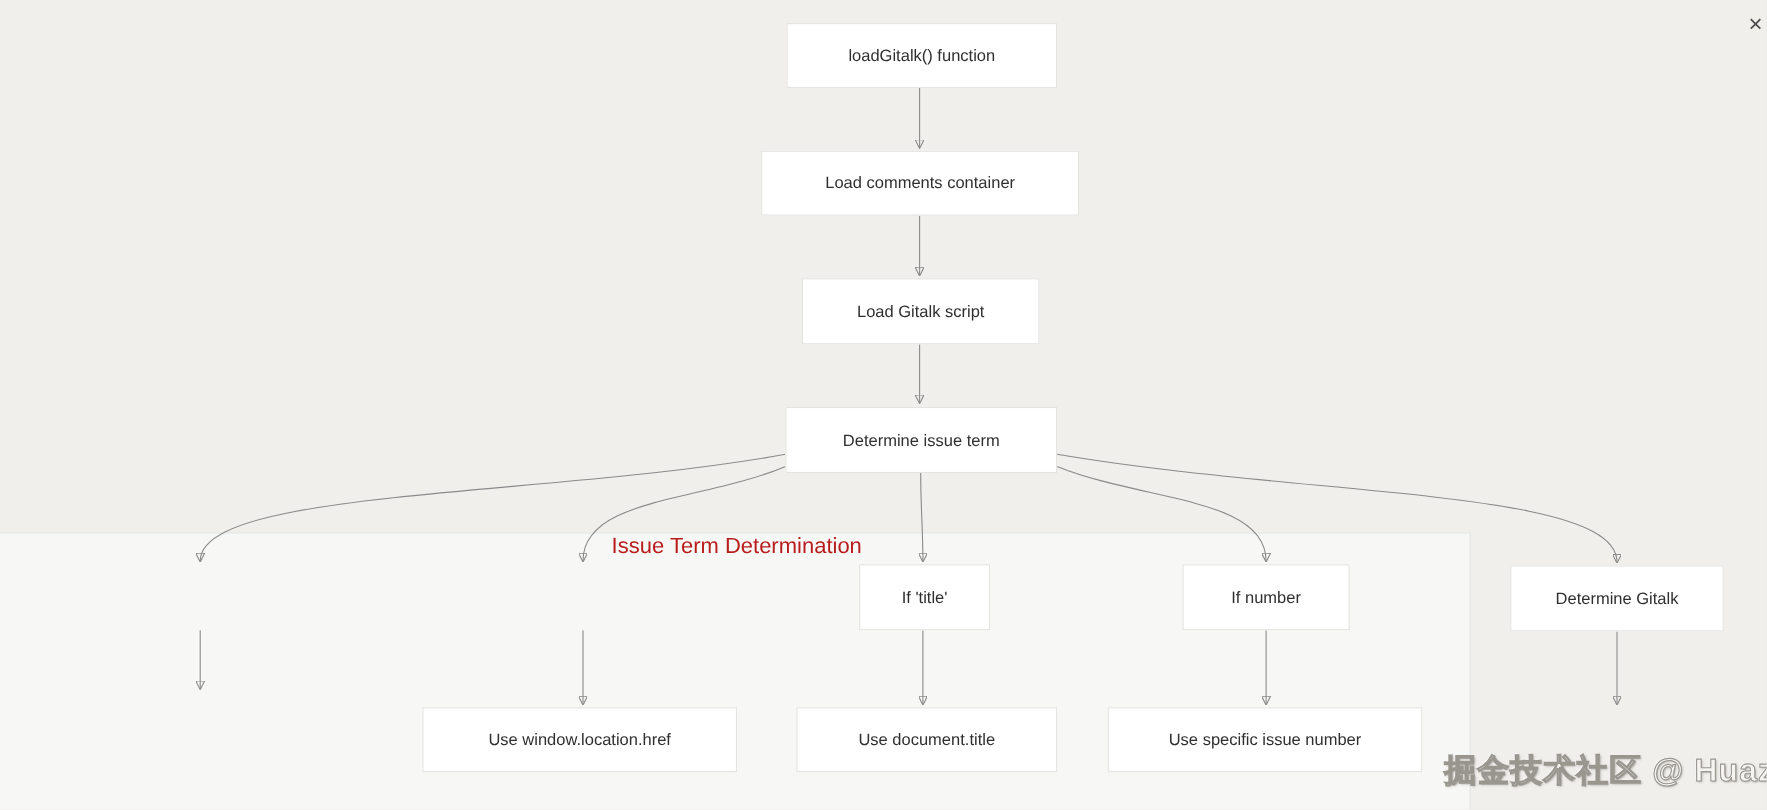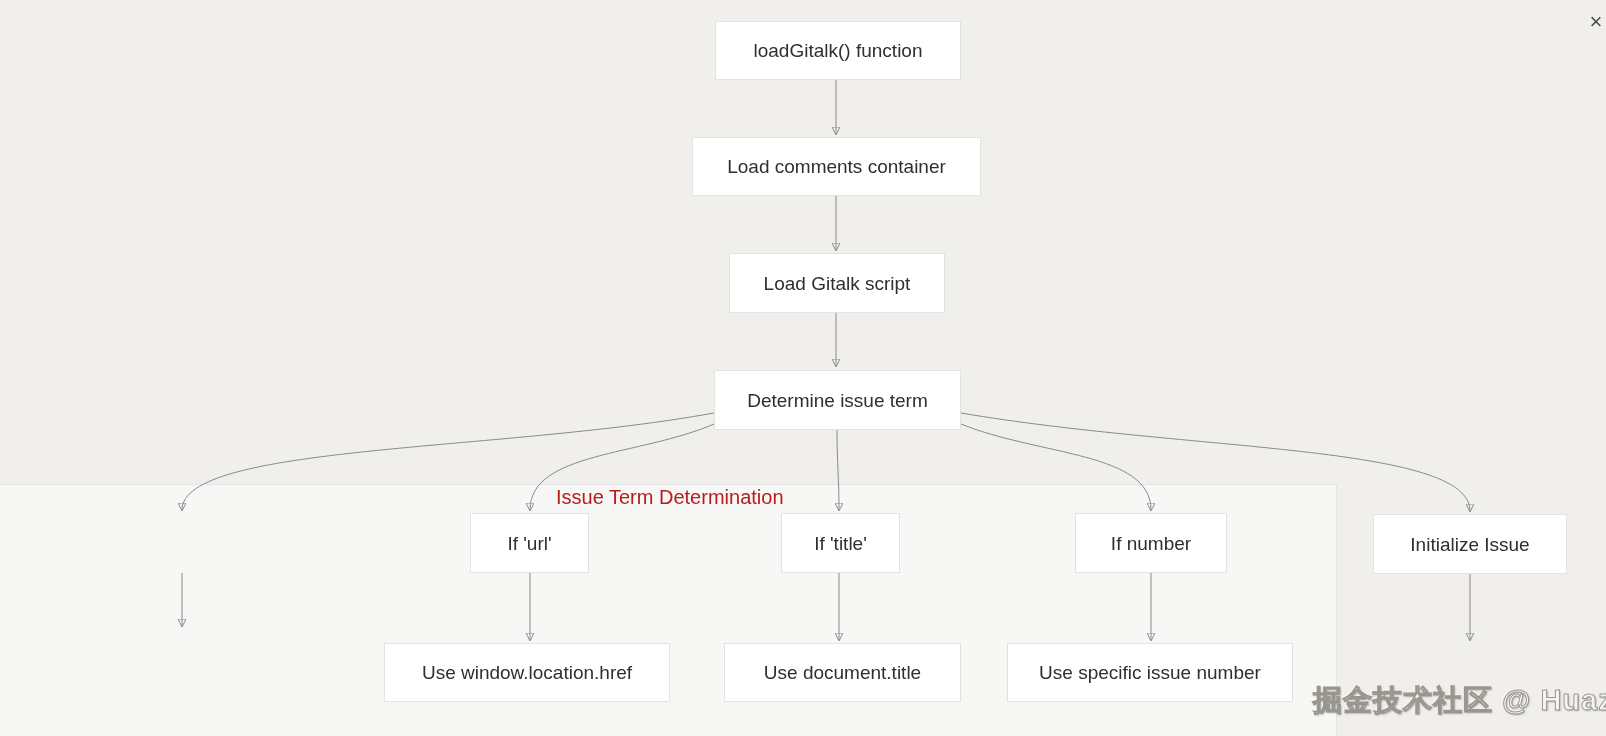--- a/index.html
+++ b/index.html
@@ -40,21 +40,21 @@
     fill: none;
     stroke: #8a8a8a;
     stroke-width: 1px;
   }
   .node {
     position: absolute;
     box-sizing: border-box;
     background: #ffffff;
     border: 1px solid #e3e3e1;
     color: #2f2f2f;
-    font-size: 19px;
+    font-size: 15px;
     line-height: 27px;
     display: flex;
     align-items: center;
     justify-content: center;
     text-align: center;
     white-space: pre-line;
   }
   .close-btn {
     position: absolute;
     left: 1586px;
@@ -108,24 +108,23 @@
     <path d="M 1151 573 L 1151 640" marker-end="url(#arrow)"></path>
     <path d="M 1470 574 L 1470 640" marker-end="url(#arrow)"></path>
   </svg>
 
   <div class="subgraph-label">Issue Term Determination</div>
 
   <div class="node" style="left:715px; top:21px;  width:246px; height:59px">loadGitalk() function</div>
   <div class="node" style="left:692px; top:137px; width:289px; height:59px">Load comments container</div>
   <div class="node" style="left:729px; top:253px; width:216px; height:60px">Load Gitalk script</div>
   <div class="node" style="left:714px; top:370px; width:247px; height:60px">Determine issue term</div>
-  <div class="node" style="left:470px; top:513px; width:119px; height:60px">If 'url'</div>
   <div class="node" style="left:781px; top:513px; width:119px; height:60px">If 'title'</div>
   <div class="node" style="left:1075px;top:513px; width:152px; height:60px">If number</div>
-  <div class="node" style="left:1373px;top:514px; width:194px; height:60px">Initialize Issue</div>
+  <div class="node" style="left:1373px;top:514px; width:194px; height:60px">Determine Gitalk</div>
   <div class="node" style="left:384px; top:643px; width:286px; height:59px">Use window.location.href</div>
   <div class="node" style="left:724px; top:643px; width:237px; height:59px">Use document.title</div>
   <div class="node" style="left:1007px;top:643px; width:286px; height:59px">Use specific issue number</div>
 
   <div class="watermark">掘金技术社区 @ Huazie</div>
 
   <div class="close-btn">×</div>
 
 </div>
 

